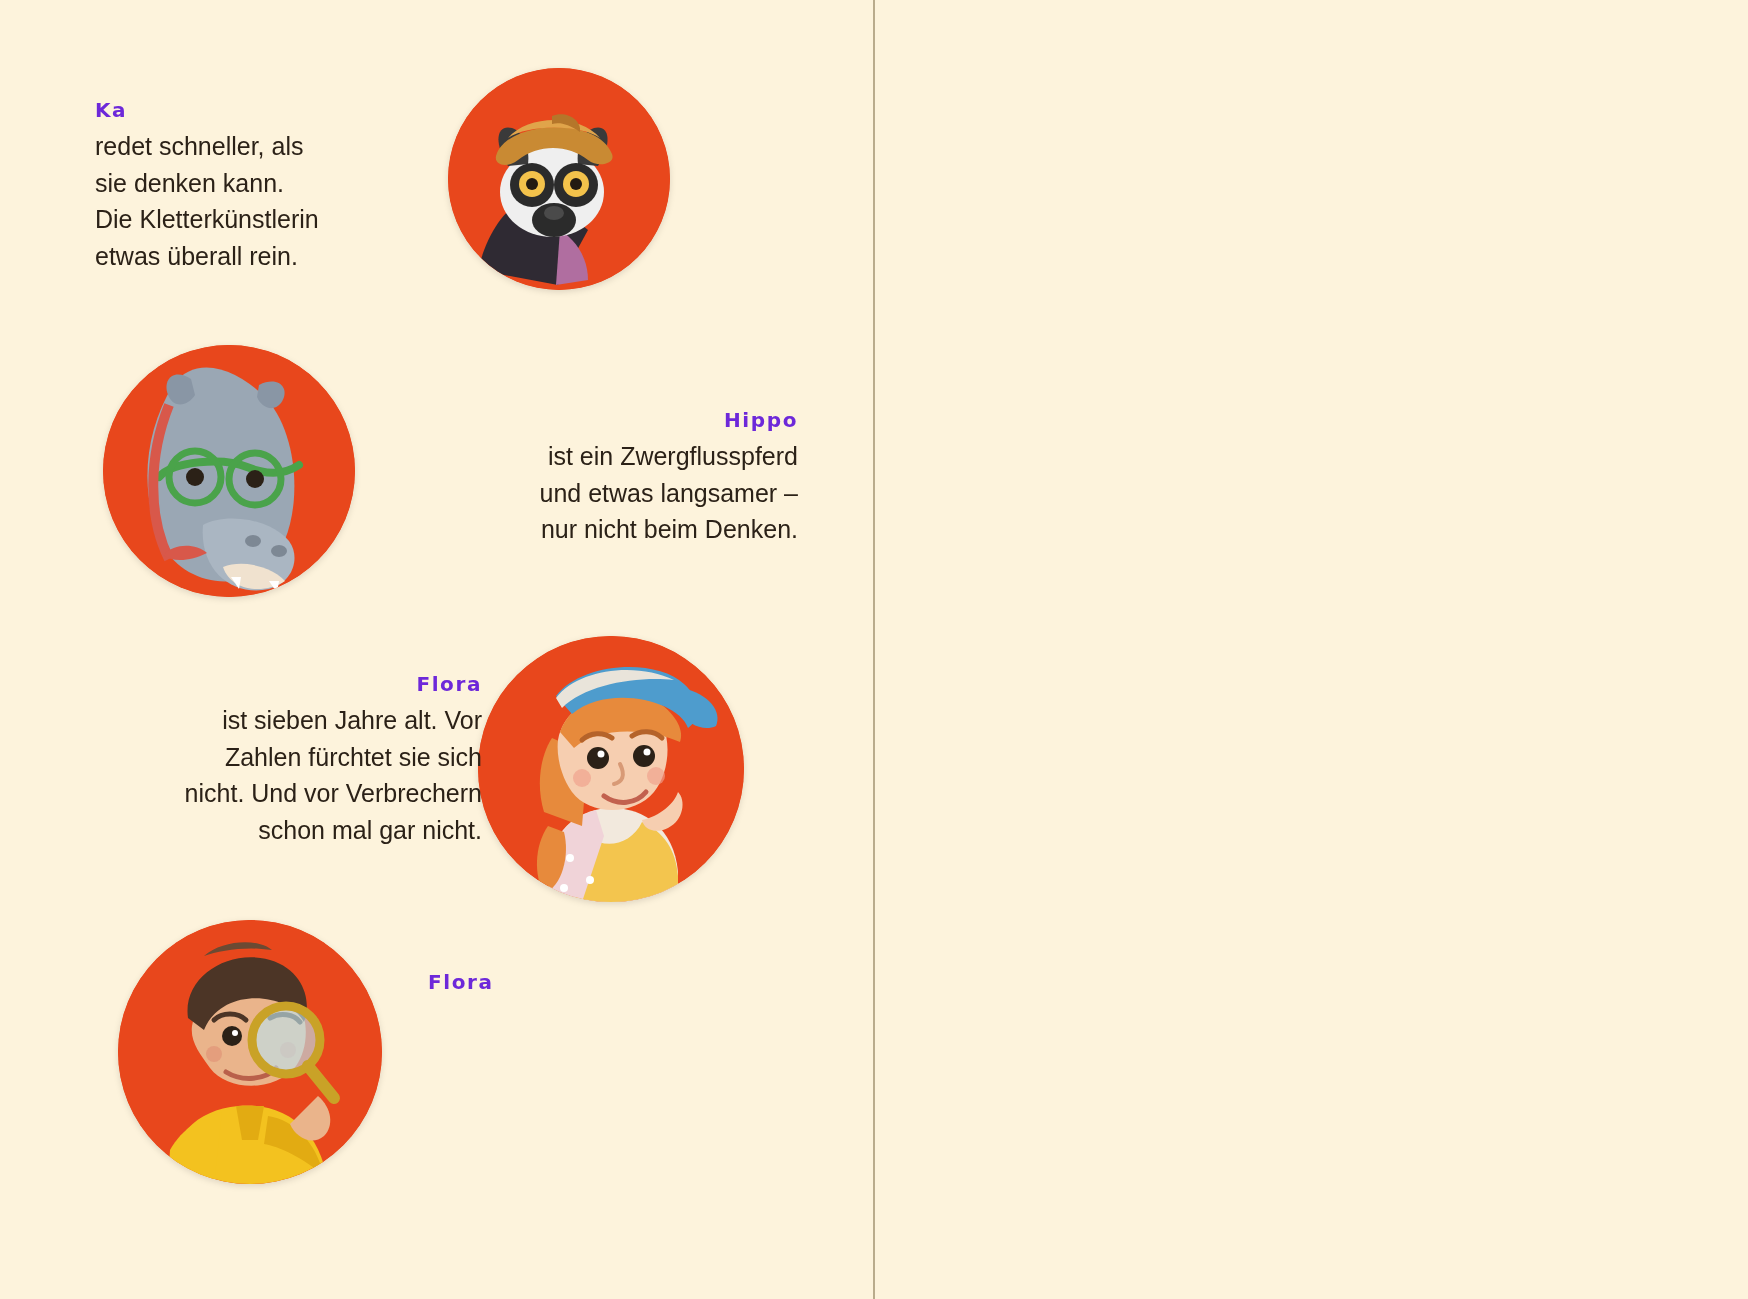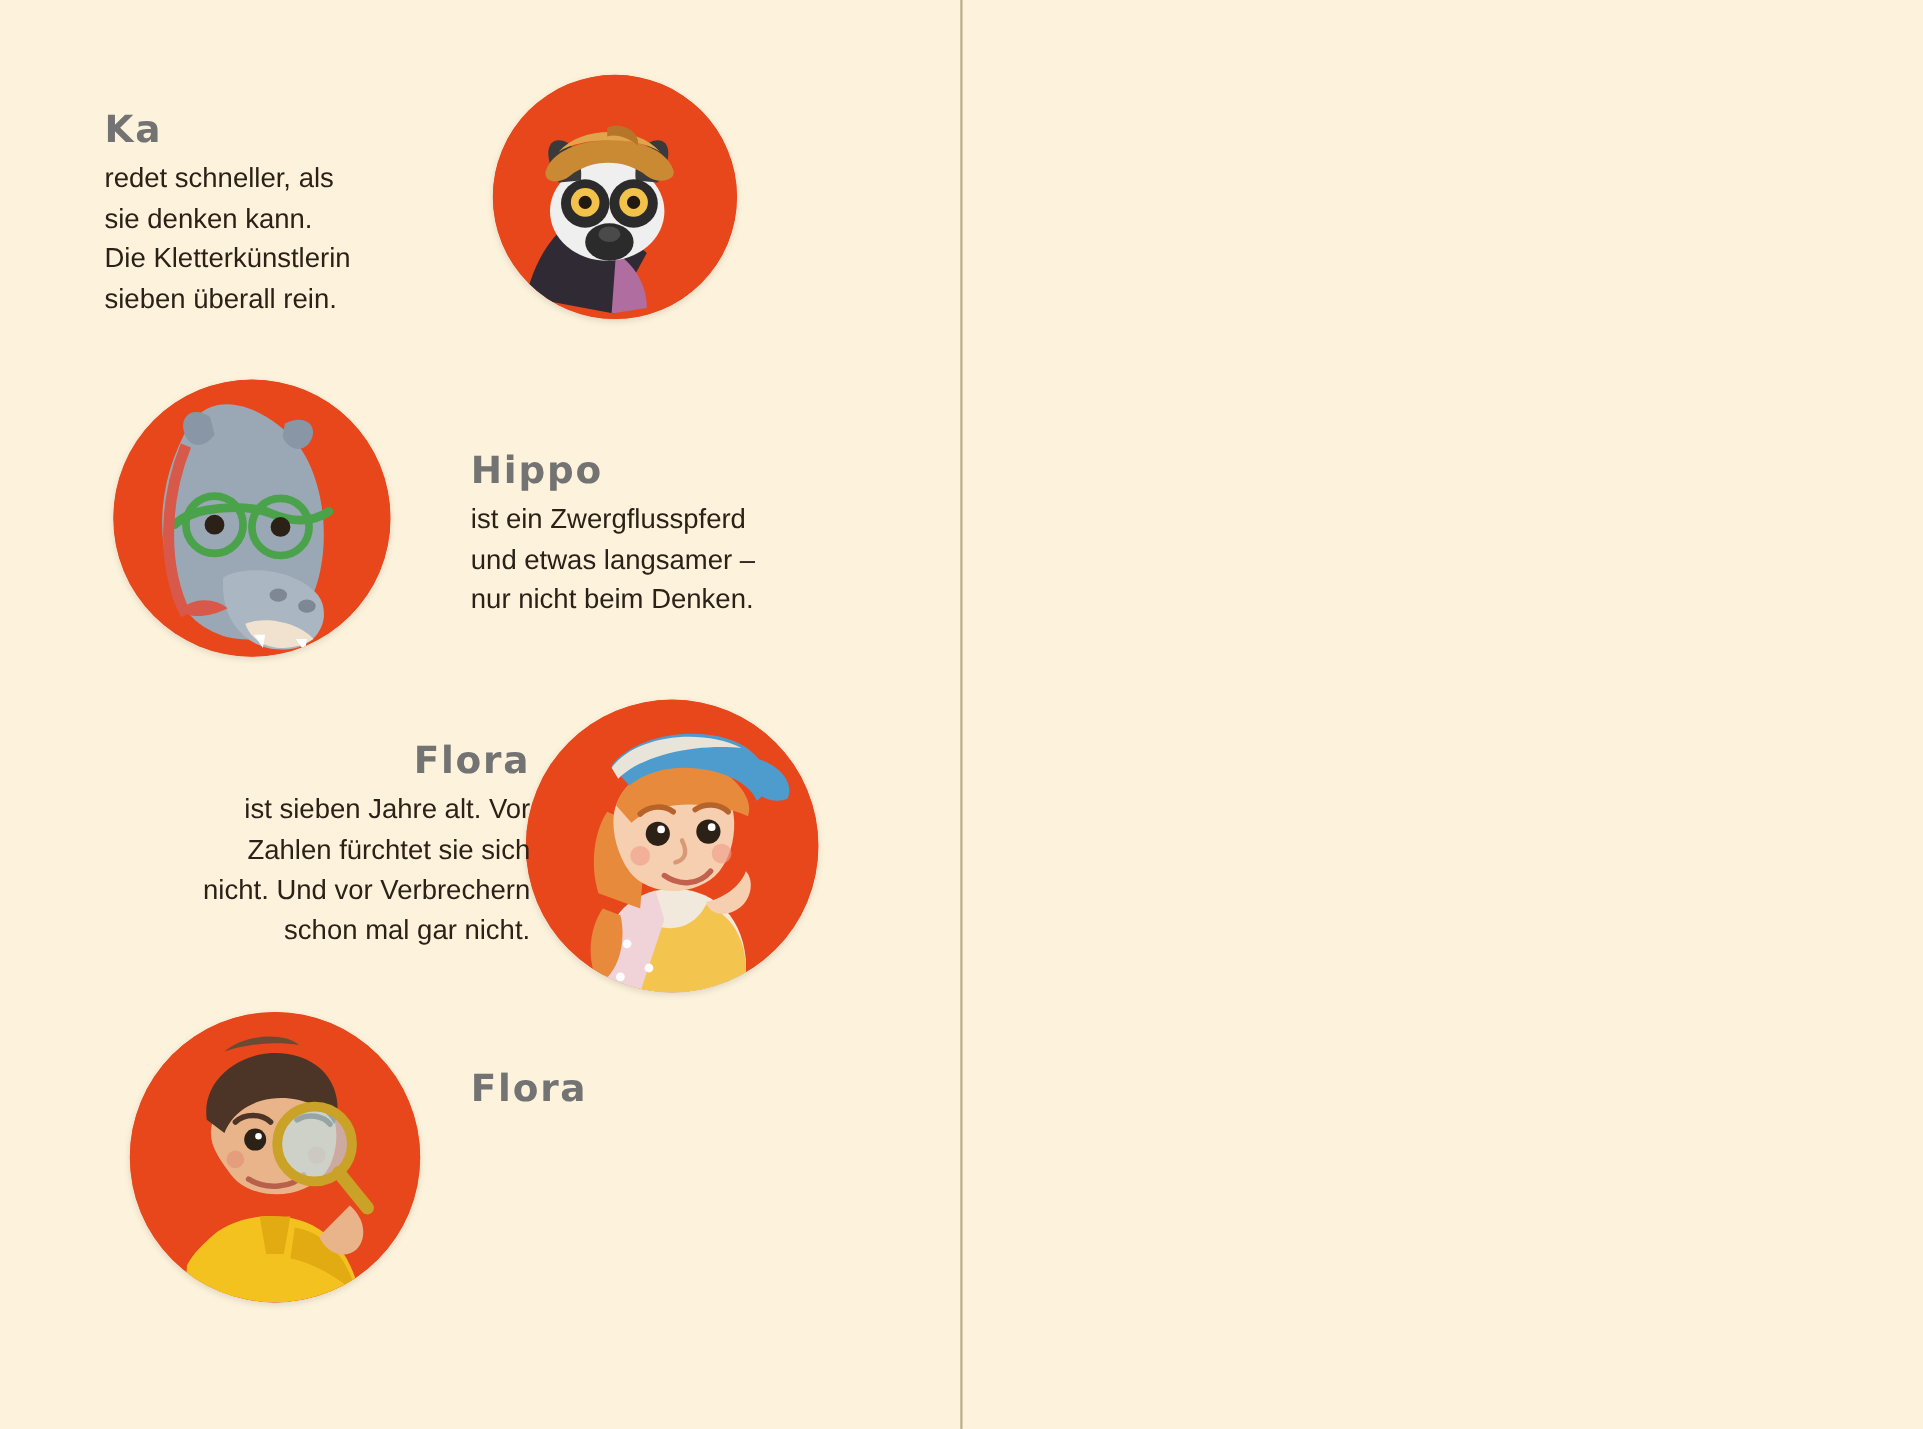--- a/index.html
+++ b/index.html
@@ -16,22 +16,22 @@
   .page-right { width:874px; }
   .gutter {
     position:absolute; left:873px; top:0; width:2px; height:1299px;
     background:#b9ab8c;
   }
 
   
   .name {
     font-family:"DejaVu Sans", sans-serif;
     font-weight:bold;
-    font-size:34px;
-    color:#737373;
+    font-size:20px;
+    color:#6d28d9;
     letter-spacing:1.6px;
     margin:0 0 6px 0;
   }
   .desc {
     font-family:"Liberation Sans", sans-serif;
     font-size:25px;
     line-height:1.46;
     color:#2b2117;
     margin:0;
     white-space:pre-line;
@@ -46,21 +46,21 @@
     background:#e8471c;
     overflow:hidden;
   }
   .circle-photo .inner { position:absolute; inset:0; }
 
   
   #entry-ka { left:95px; top:98px; width:330px; }
   #photo-ka { left:448px; top:68px; width:222px; height:222px; }
 
   
-  #entry-hippo { left:428px; top:408px; width:370px; }
+  #entry-hippo { left:428px; top:408px; width:370px;text-align:right; }
   #photo-hippo { left:103px; top:345px; width:252px; height:252px; }
 
   
   #entry-flora { left:92px; top:672px; width:390px;text-align:right; }
   #photo-flora { left:478px; top:636px; width:266px; height:266px; }
 
   
   #entry-marley { left:428px; top:970px; width:370px; }
   #photo-marley { left:118px; top:920px; width:264px; height:264px; }
 
@@ -95,21 +95,21 @@
           <path d="M60 58 C80 34 132 34 152 58 C132 44 80 44 60 58 Z" fill="#e0a44a"></path>
           <path d="M104 36 C118 30 134 40 132 52 C120 44 112 42 104 44 Z" fill="#b5762a"></path>
         </g>
       </svg>
     </div>
     <div class="entry" id="entry-ka">
       <h2 class="name">Ka</h2>
       <p class="desc">redet schneller, als
 sie denken kann.
 Die Kletterkünstlerin
-sieben überall rein.</p>
+etwas überall rein.</p>
     </div>
 
     <div class="circle-photo soft-shadow" id="photo-hippo">
       <svg class="inner" viewBox="0 0 252 252">
         <circle cx="126" cy="126" r="126" fill="#e8471c"></circle>
         <g>
           <path d="M70 40 C40 90 36 150 60 200 C80 240 140 250 170 215 C200 180 200 90 160 50 C130 22 92 10 70 40 Z" fill="#9aa7b4"></path>
           <path d="M88 34 C70 22 58 36 66 52 C72 64 86 60 92 50 Z" fill="#8996a5"></path>
           <path d="M156 40 C176 30 188 44 178 58 C170 68 158 62 154 52 Z" fill="#8996a5"></path>
           <path d="M100 180 C120 168 166 172 186 196 C198 212 190 238 166 244 C130 252 96 226 100 180 Z" fill="#aab6c2"></path>

